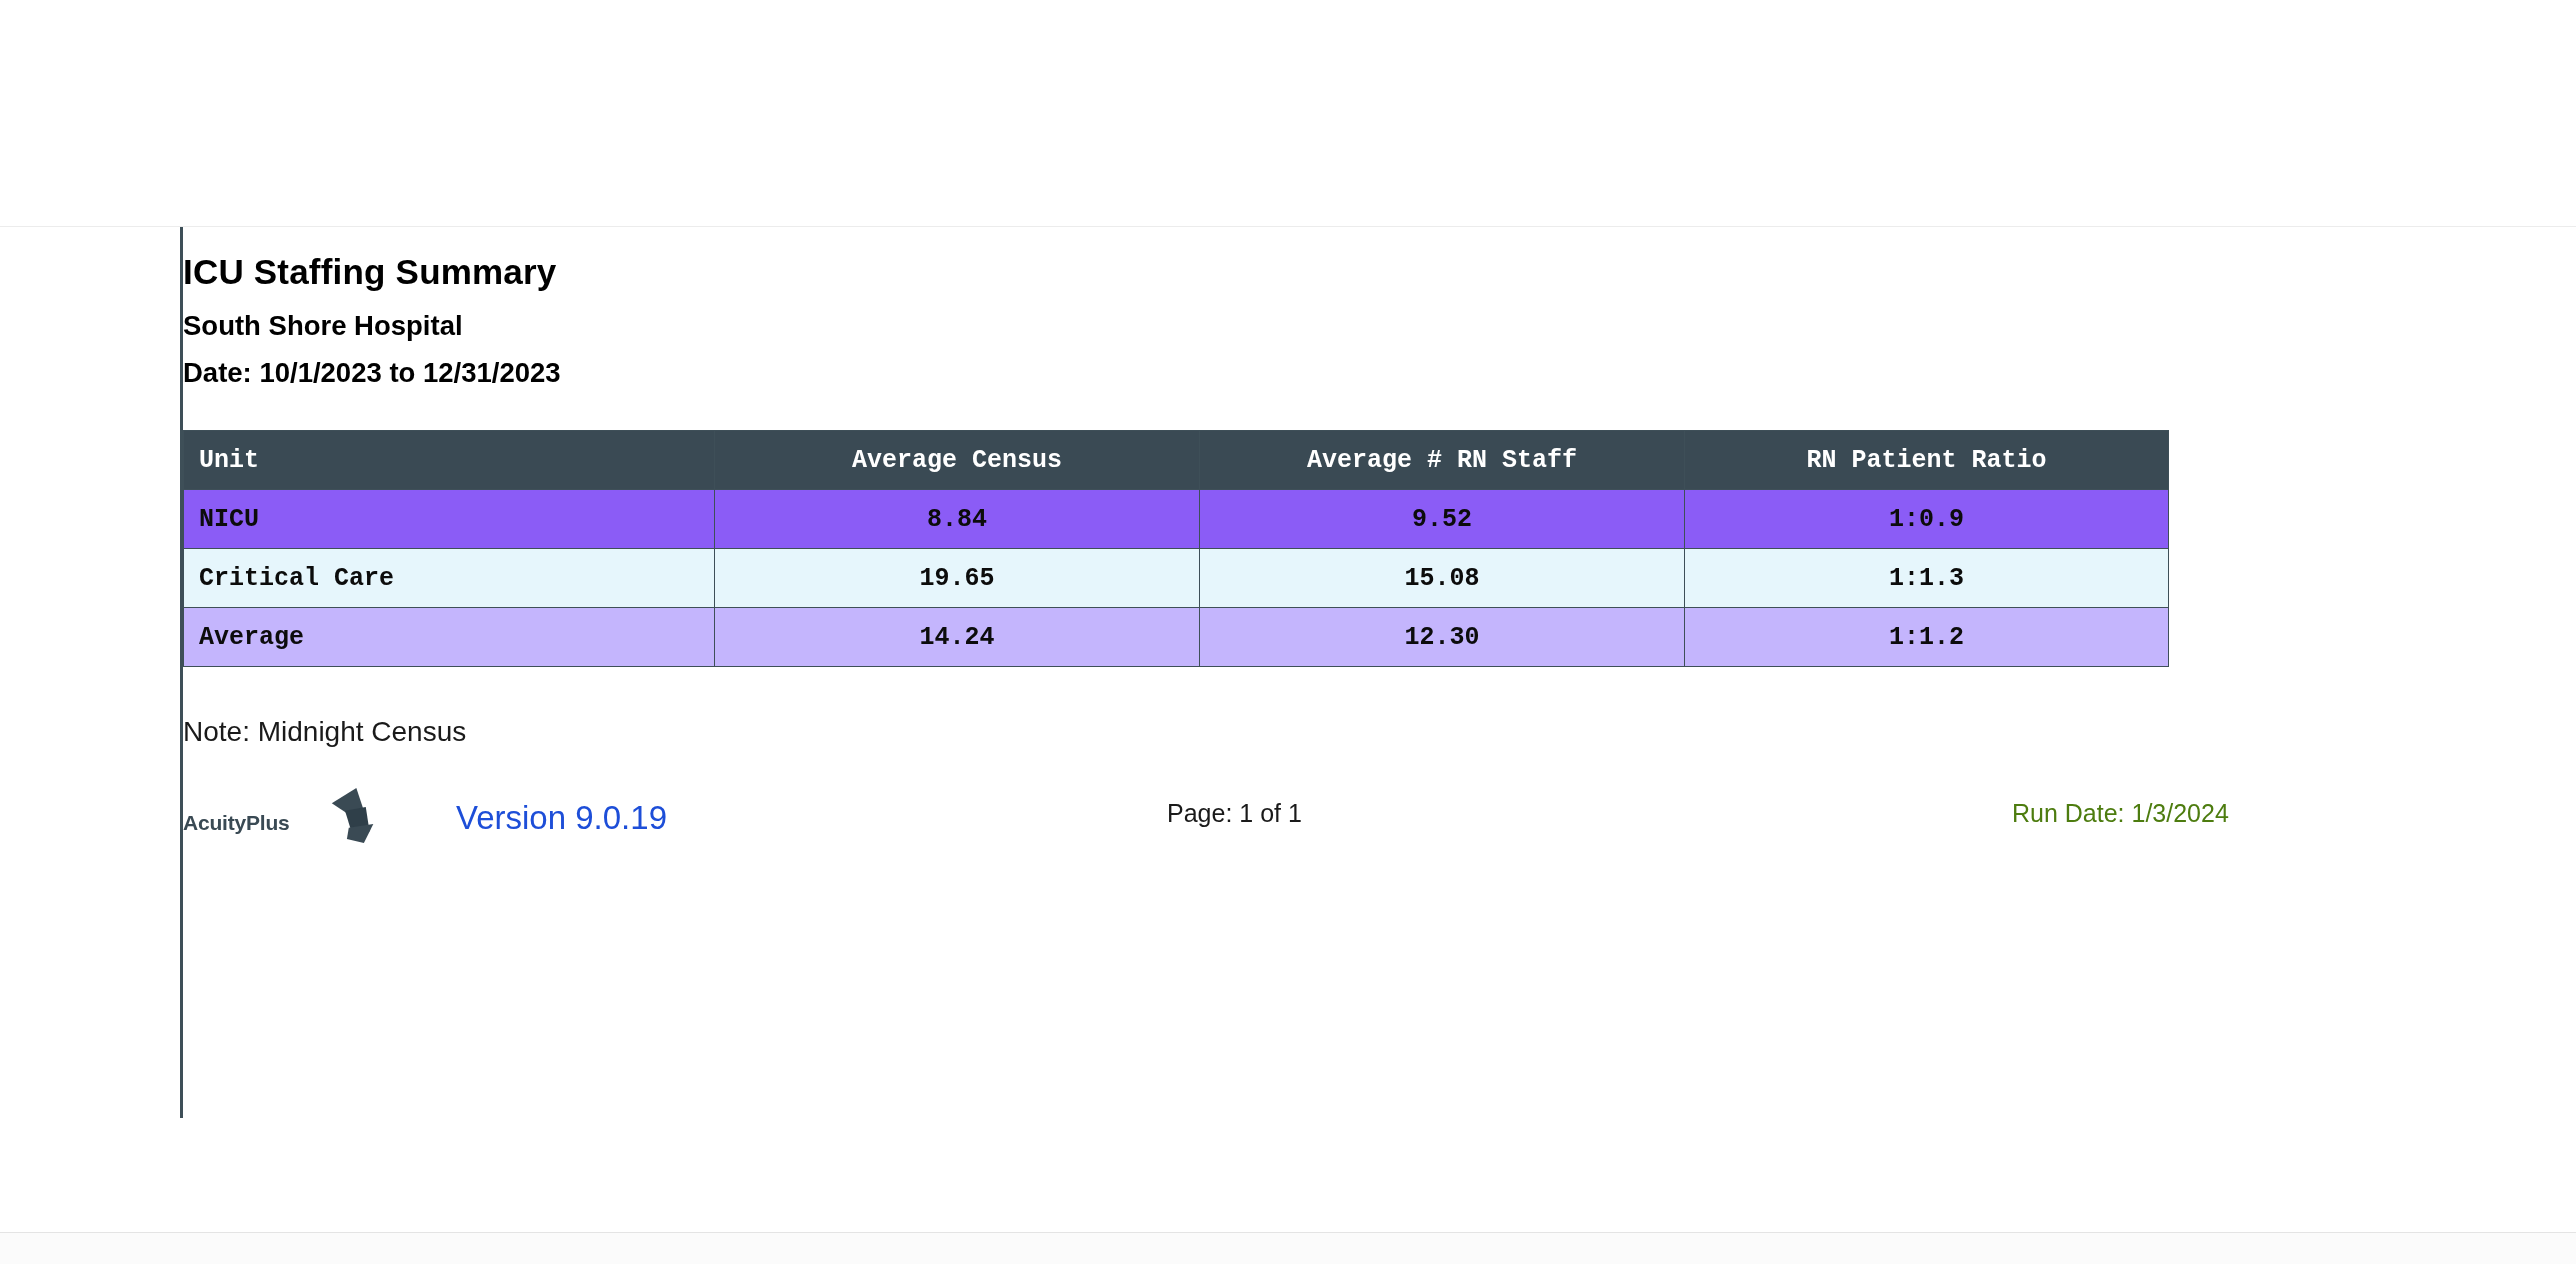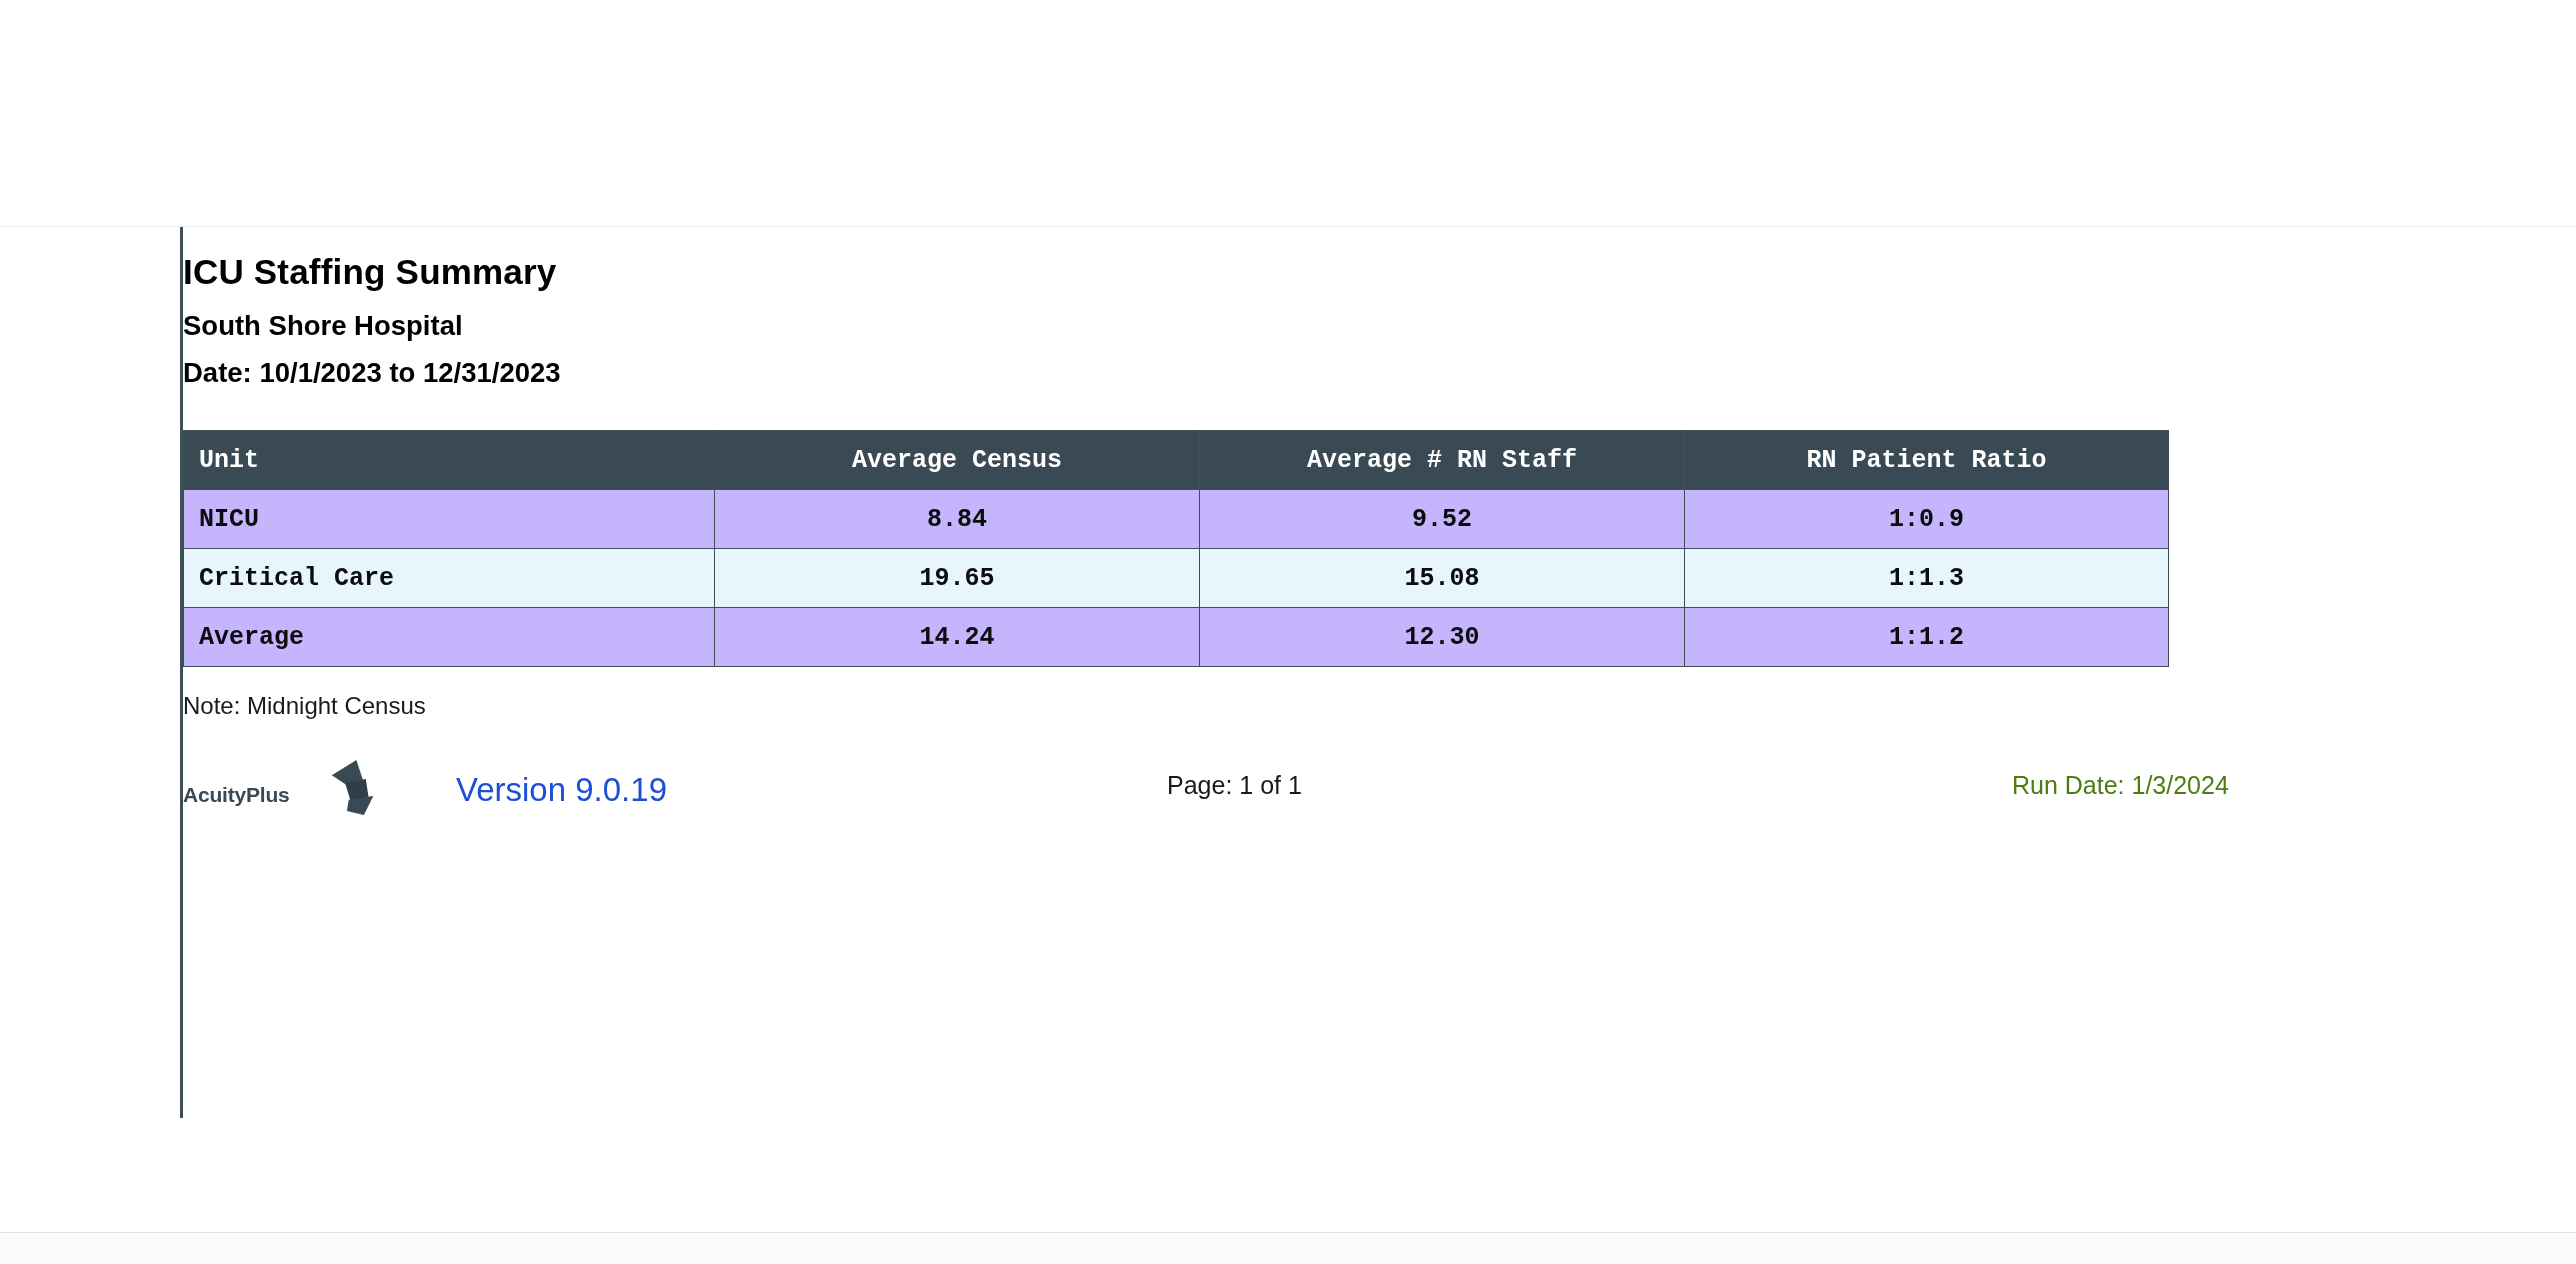--- a/index.html
+++ b/index.html
@@ -109,27 +109,27 @@
     text-align: left;
     padding-left: 15px;
   }
   table.report-table td.unit-cell {
     text-align: left;
     padding-left: 15px;
   }
   table.report-table td.num-cell {
     text-align: center;
   }
-  tr.row-plain td { background: #c4b5fd; }
+  tr.row-plain td { background: #8b5cf6; }
   tr.row-alt td   { background: #e6f6fc; }
   tr.row-total td { background: #c4b5fd; }
 
   .note {
-    margin-top: 25px;
-    font-size: 24px;
+    margin-top: 49px;
+    font-size: 28px;
     color: #1a1a1a;
     font-weight: normal;
   }
 
   .footer {
     margin-top: 34px;
     position: relative;
     width: 2168px;
     height: 57px;
     padding-left: 16px;

